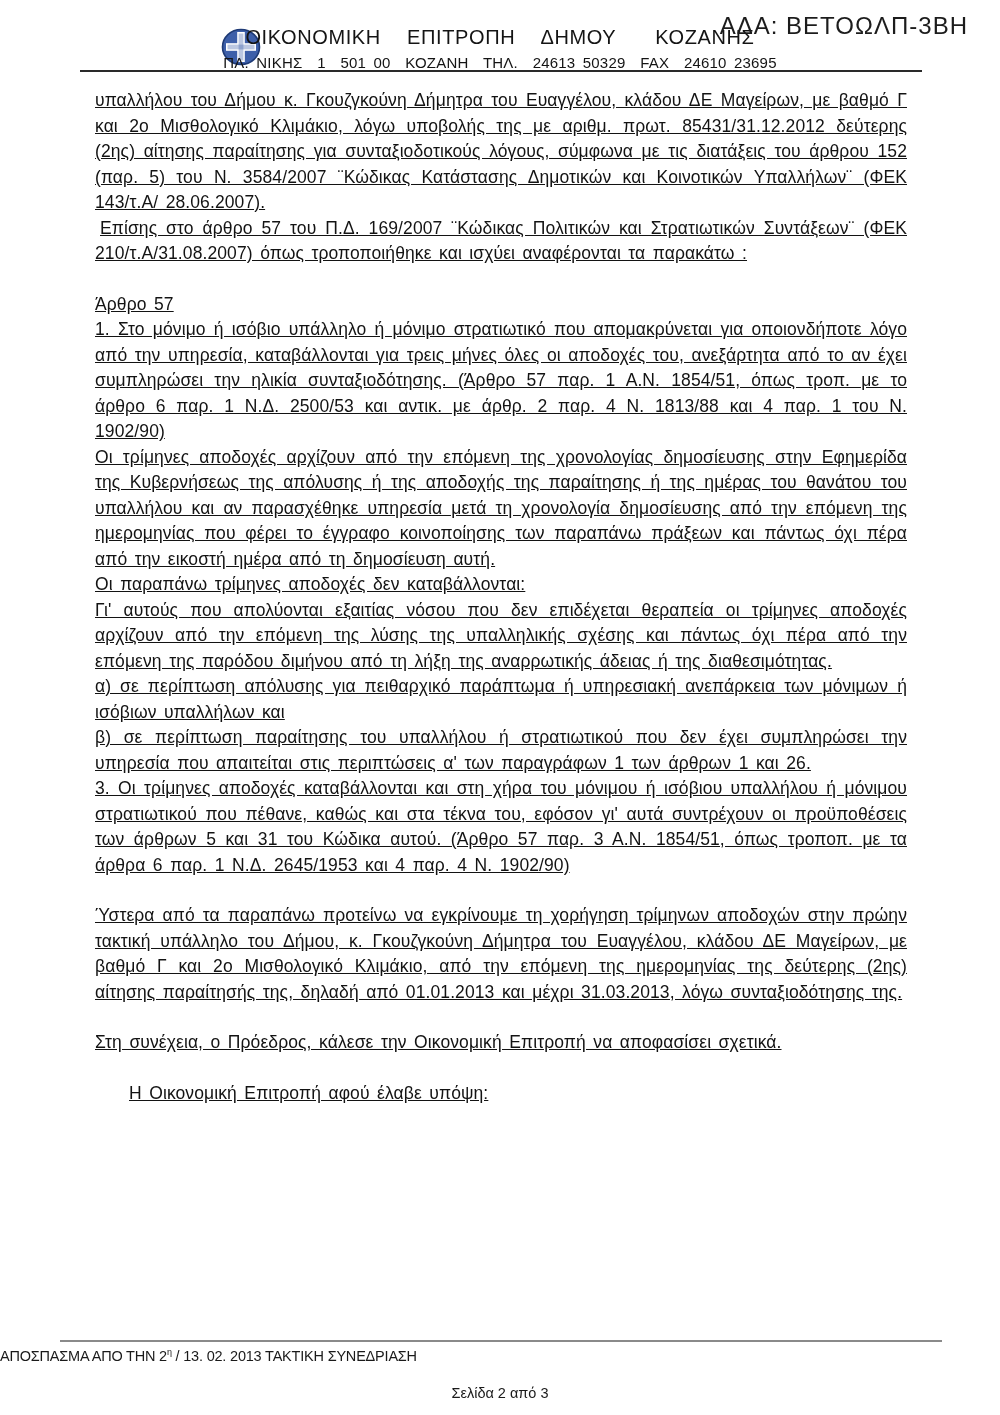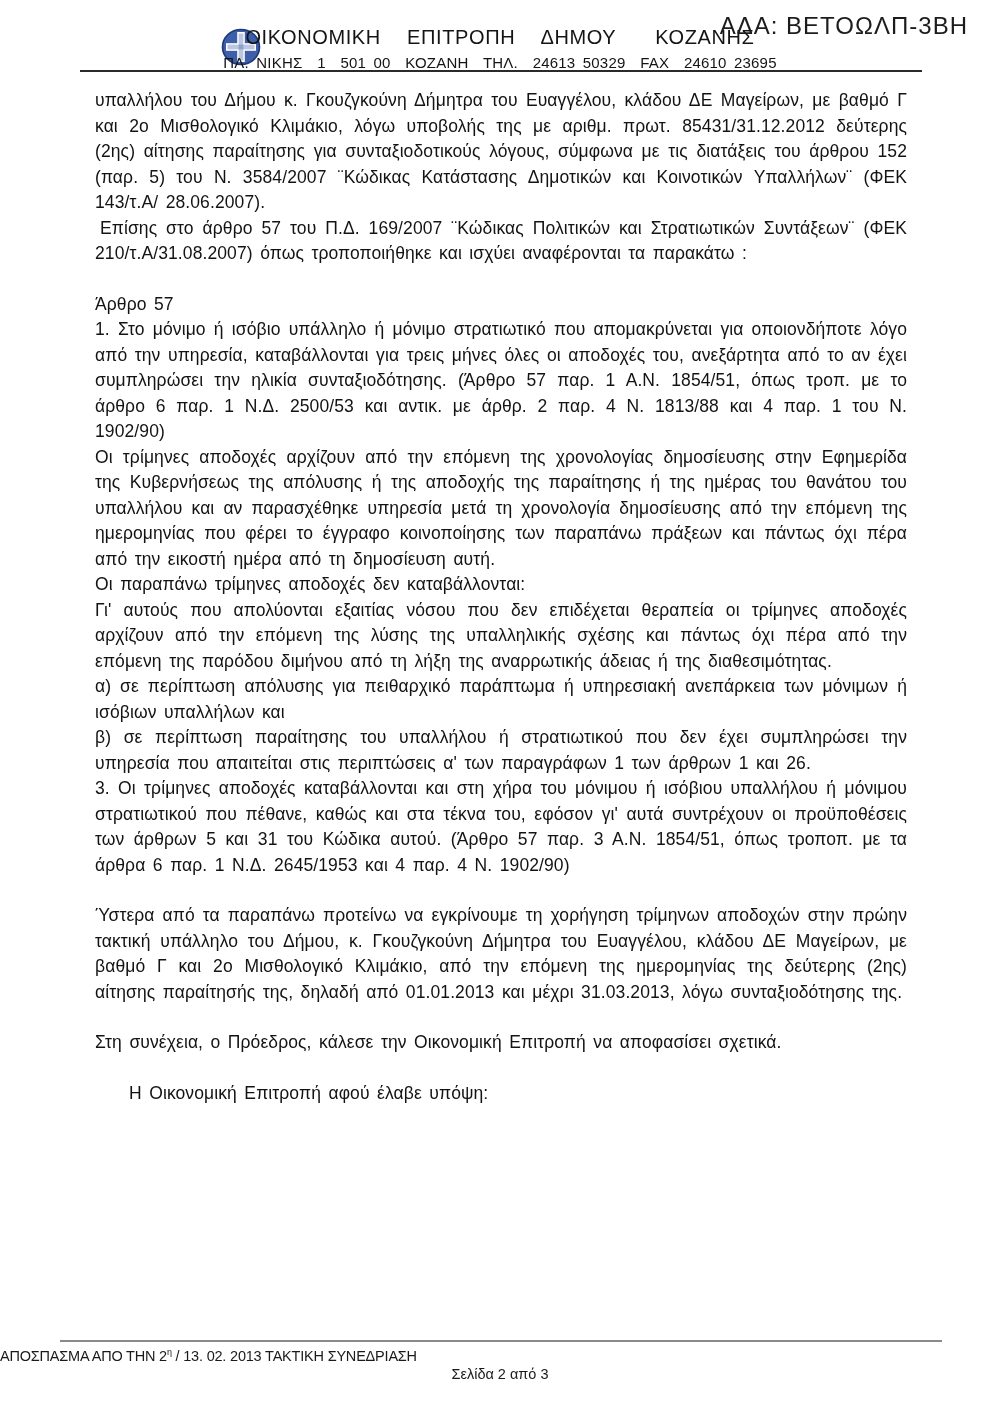--- a/index.html
+++ b/index.html
@@ -76,20 +76,21 @@
     width: 812px;
   }
   .para {
     margin: 0;
     font-size: 17.5px;
     line-height: 25.5px;
     letter-spacing: 0.1px;
     word-spacing: 2.5px;
     text-align: justify;
     color: #131313;
+    text-decoration: underline;
   }
   .para.single { text-align: left; }
   .gap-top { margin-top: 25px; }
   .lead-space { text-indent: 5px; }
   .indent-first { text-indent: 34px; }
 
   
   .footer {
     position: absolute;
     left: 0; right: 0;
@@ -104,21 +105,21 @@
     margin-top: 5px;
     text-align: left;
     font-size: 14.5px;
     letter-spacing: -0.2px;
     color: #1a1a1a;
   }
   .footer-line1 sup {
     font-size: 9px;
   }
   .footer-line2 {
-    margin-top: 2px;
+    margin-top: 21px;
     text-align: center;
     font-size: 14.5px;
     color: #1a1a1a;
   }
 </style>
 </head>
 <body>
 
 <div class="header">
   <span class="emblem">

